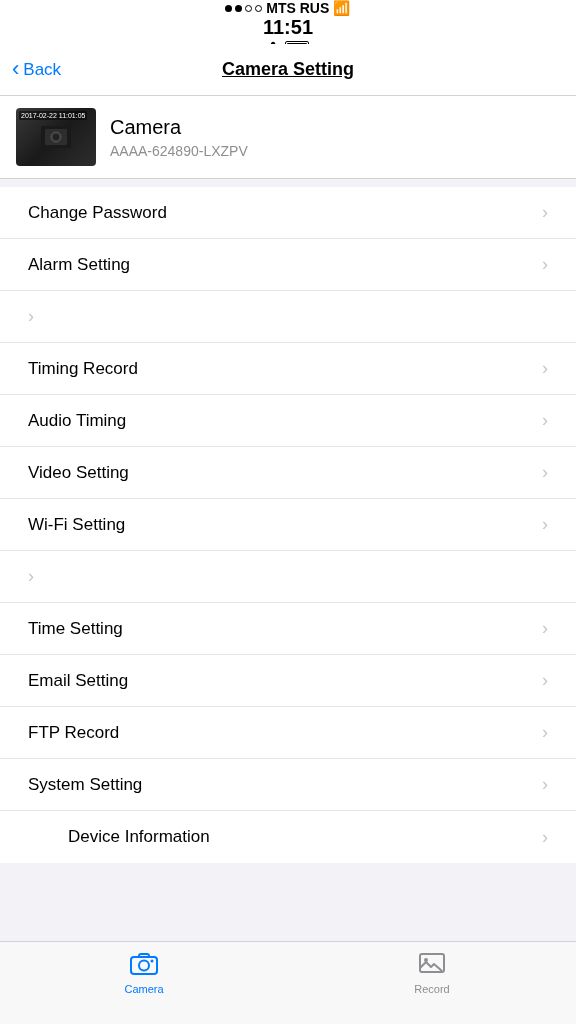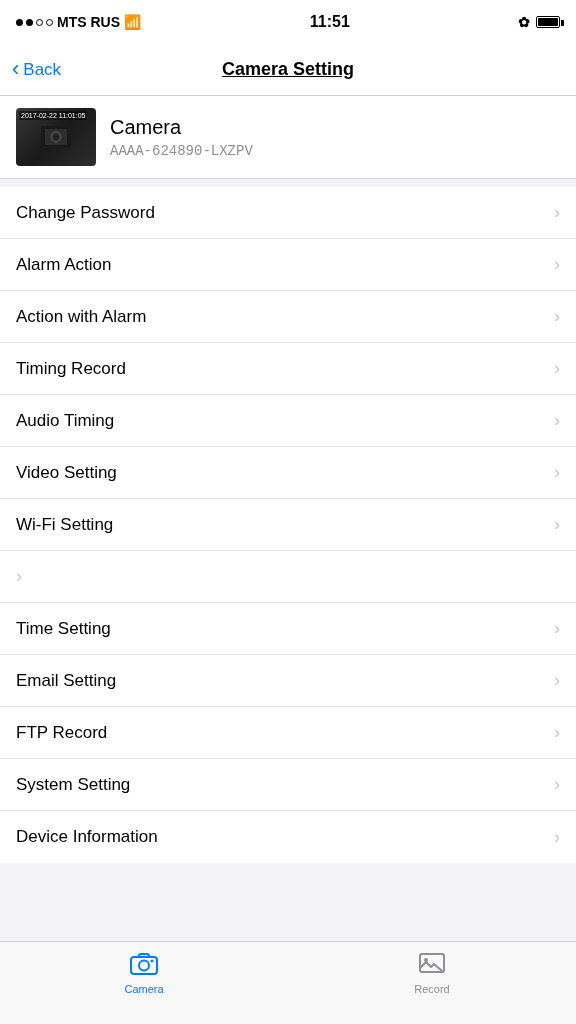--- a/index.html
+++ b/index.html
@@ -15,35 +15,36 @@
     
     .status-bar {
       height: 44px;
       background: #fff;
       display: flex;
       align-items: center;
       justify-content: space-between;
       padding: 0 16px;
       font-size: 14px;
       font-weight: 600;
+      flex-direction: column;
     }
     .status-left {
       display: flex;
       align-items: center;
       gap: 4px;
     }
     .status-dots {
       display: flex; gap: 3px; align-items: center;
     }
     .dot {
       width: 7px; height: 7px; border-radius: 50%; background: #000;
     }
     .dot.empty { background: transparent; border: 1.5px solid #000; }
     .wifi-icon { font-size: 14px; }
-    .status-center { font-size: 16px; font-weight: 600; }
+    .status-center { font-size: 20px; font-weight: 600; }
     .status-right { display: flex; align-items: center; gap: 6px; font-size: 14px; }
     .battery {
       width: 24px; height: 12px; border: 1.5px solid #000; border-radius: 2px;
       position: relative; display: inline-block;
     }
     .battery::after {
       content: ''; position: absolute; right: -5px; top: 3px;
       width: 3px; height: 6px; background: #000; border-radius: 0 1px 1px 0;
     }
     .battery-fill {
@@ -116,40 +117,40 @@
     .camera-info { flex: 1; }
     .camera-name {
       font-size: 20px;
       font-weight: 400;
       color: #000;
       margin-bottom: 4px;
     }
     .camera-id {
       font-size: 14px;
       color: #8e8e93;
-      font-family: Liberation Mono, monospace;
     }
 
     
     .settings-section {
       margin-top: 8px;
       background: #fff;
     }
     .settings-item {
       display: flex;
       align-items: center;
       justify-content: space-between;
-      padding: 0 16px;
+      padding: 0 28px;
       height: 52px;
       border-bottom: 1px solid #e5e5ea;
       cursor: pointer;
       background: #fff;
     }
     .settings-item:last-child {
       border-bottom: none;
+      margin-left: 40px;
     }
     .settings-label {
       font-size: 17px;
       color: #000;
     }
     .chevron-right {
       color: #c7c7cc;
       font-size: 18px;
       font-weight: 300;
     }
@@ -243,25 +244,24 @@
       <div class="camera-id">AAAA-624890-LXZPV</div>
     </div>
   </div>
 
   <div class="settings-section" id="settings-list">
   <div class="settings-item">
       <span class="settings-label">Change Password</span>
       <span class="chevron-right">›</span>
     </div>
       <div class="settings-item">
-      <span class="settings-label">Alarm Action</span>
-      <span class="chevron-right">›</span>
-    </div>
-      <div class="settings-item">
-      <span class="settings-label">Action with Alarm</span>
+      <span class="settings-label">Alarm Setting</span>
+      <span class="chevron-right">›</span>
+    </div>
+      <div class="settings-item">
       <span class="chevron-right">›</span>
     </div>
       <div class="settings-item">
       <span class="settings-label">Timing Record</span>
       <span class="chevron-right">›</span>
     </div>
       <div class="settings-item">
       <span class="settings-label">Audio Timing</span>
       <span class="chevron-right">›</span>
     </div>

